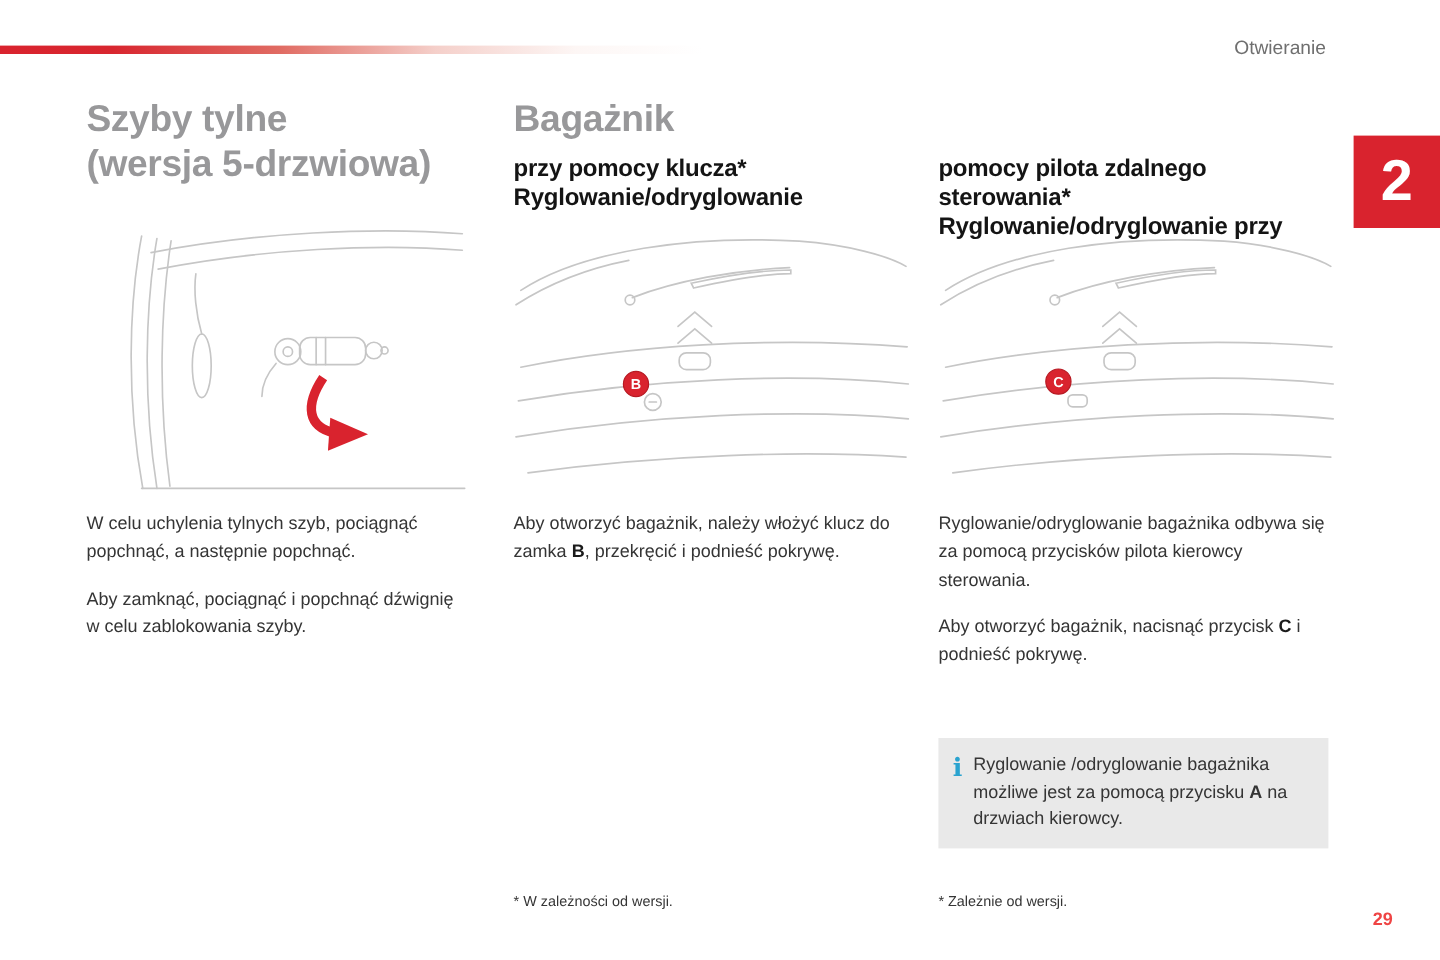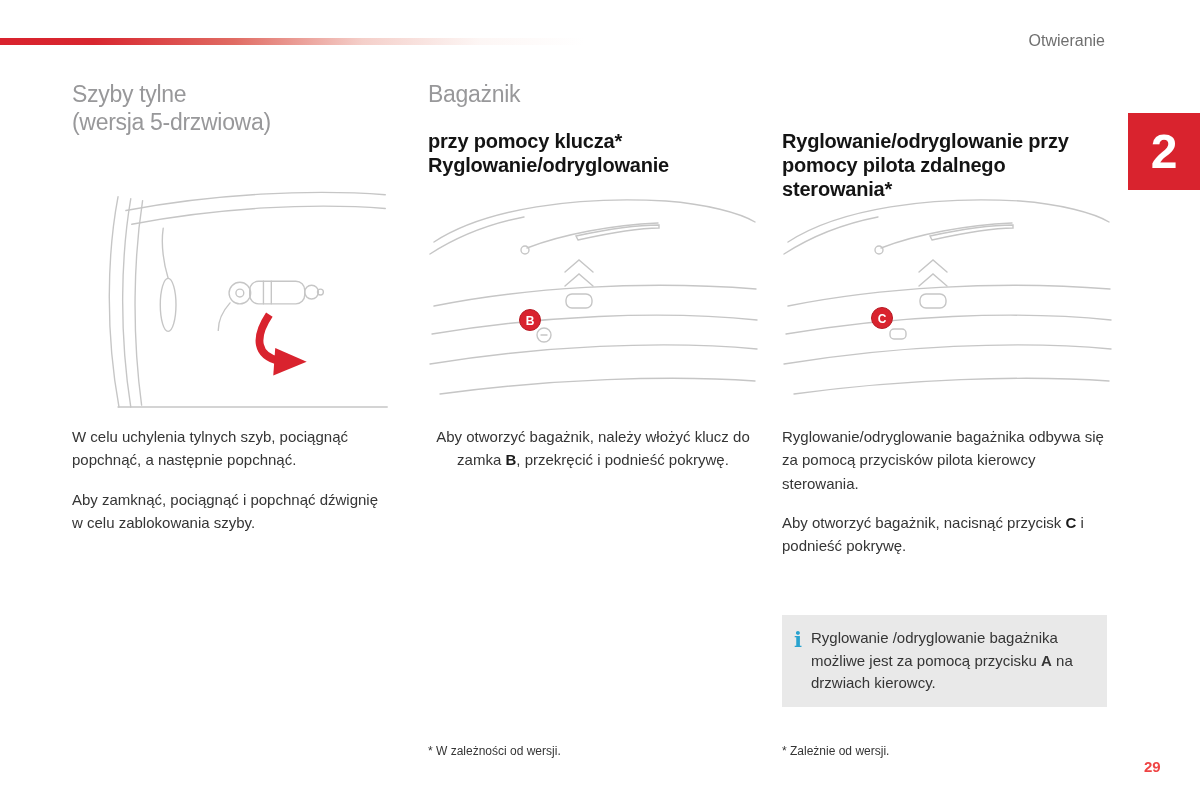--- a/index.html
+++ b/index.html
@@ -21,21 +21,21 @@
     display:flex; align-items:center; justify-content:center;
   }
 
   
   .col { position:absolute; }
   .col1 { left:72px;  width:320px; }
   .col2 { left:428px; width:330px; }
   .col3 { left:782px; width:325px; }
 
   .col-title {
-    position:absolute; top:80px; font-size:23px; font-weight:normal;
+    position:absolute; top:80px; font-size:31px; font-weight:bold;
     color:#98989a; line-height:1.22; letter-spacing:-0.3px;
   }
   .sub-title {
     position:absolute; top:129px; font-size:20px; font-weight:bold;
     color:#141414; line-height:1.2; letter-spacing:-0.2px;
   }
 
   .figure { position:absolute; }
   .fig1 { top:183px; width:320px; height:226px; }
   .fig-car { top:188px; width:330px; height:215px; }
@@ -134,31 +134,31 @@
           <circle cx="116" cy="147" r="7"></circle>
           <path d="M113,147 L119,147"></path>
         </g>
         <g>
           <circle cx="102" cy="132" r="10.5" fill="#d9232e" stroke="#b71b24" stroke-width="1"></circle>
           <text x="102" y="136.5" text-anchor="middle" font-size="12" font-weight="bold" fill="#ffffff">B</text>
         </g>
       </svg>
     </div>
 
-    <div class="body-text" style="width:330px;text-align:center;">
+    <div class="body-text" style="width:330px;">
       <p><span>Aby otworzyć bagażnik, należy włożyć klucz do zamka </span><strong>B</strong><span>, przekręcić i podnieść pokrywę.</span></p>
     </div>
 
     <div class="footnote">* W zależności od wersji.</div>
   </div>
 
   <div class="col col3">
     <div class="sub-title">
+      <div>pomocy pilota zdalnego sterowania*</div>
       <div>Ryglowanie/odryglowanie przy</div>
-      <div>pomocy pilota zdalnego sterowania*</div>
     </div>
 
     <div class="figure fig-car">
       <svg class="fig-svg" viewBox="0 0 330 215">
         <g fill="none" stroke="#c6c6c6" stroke-width="1.4" stroke-linecap="round">
           <path d="M6,54 C58,20 150,8 238,13 C278,16 312,25 327,34"></path>
           <path d="M2,66 C30,48 60,36 96,29"></path>
           <circle cx="97" cy="62" r="4"></circle>
           <path d="M99,60 C135,46 185,37 230,35"></path>
           <path d="M148,48 C185,40 215,37 231,37 L231,40 C214,40 186,44 150,52 Z"></path>

